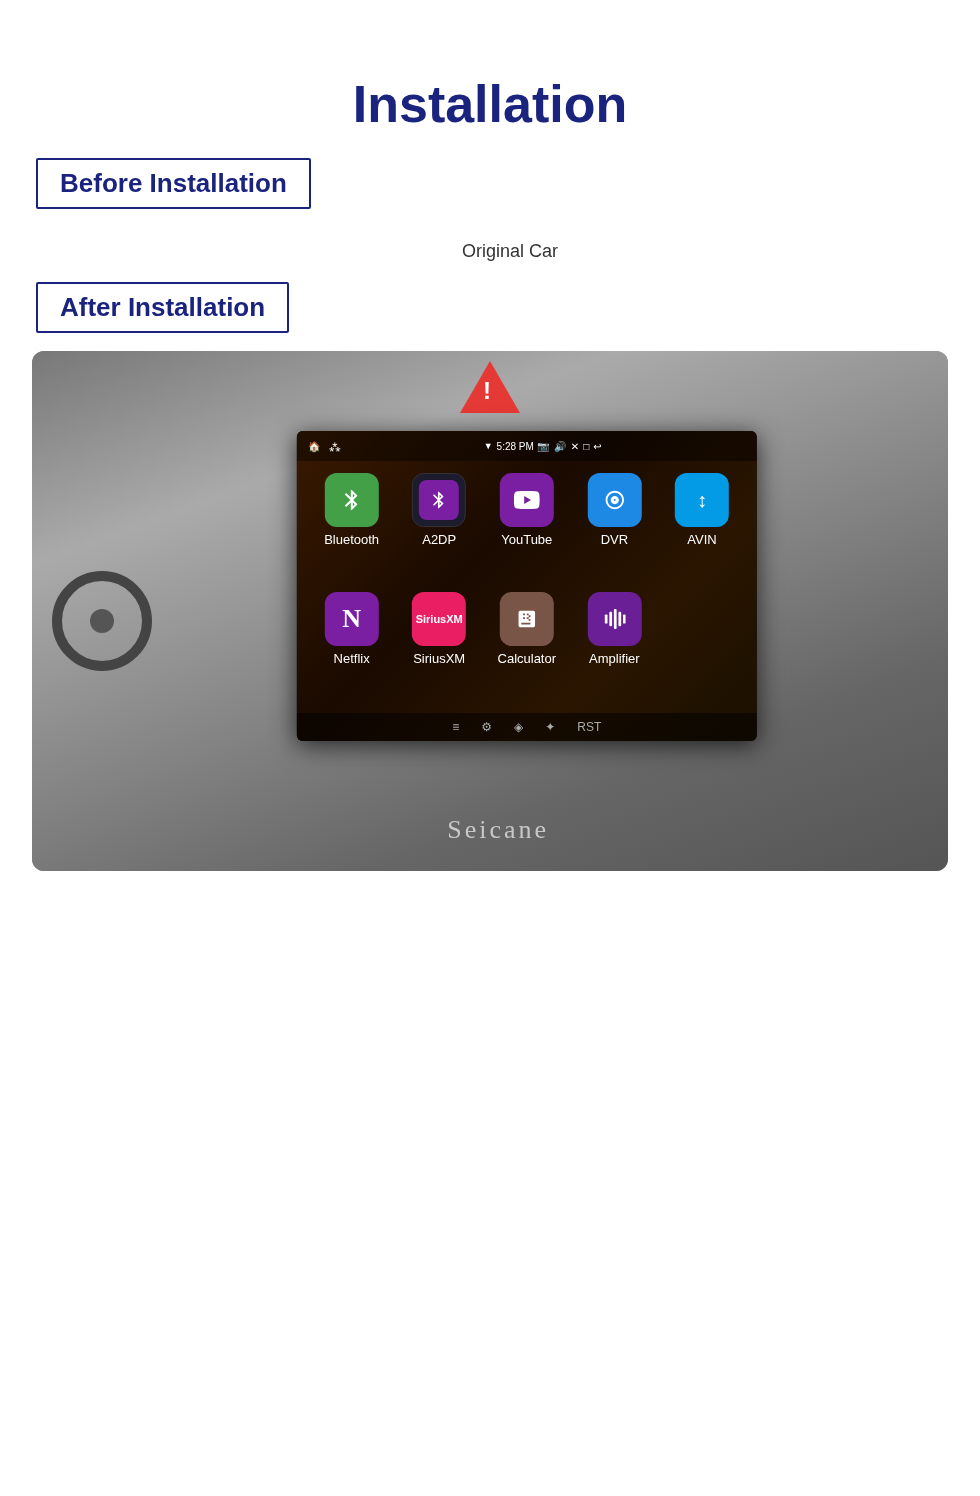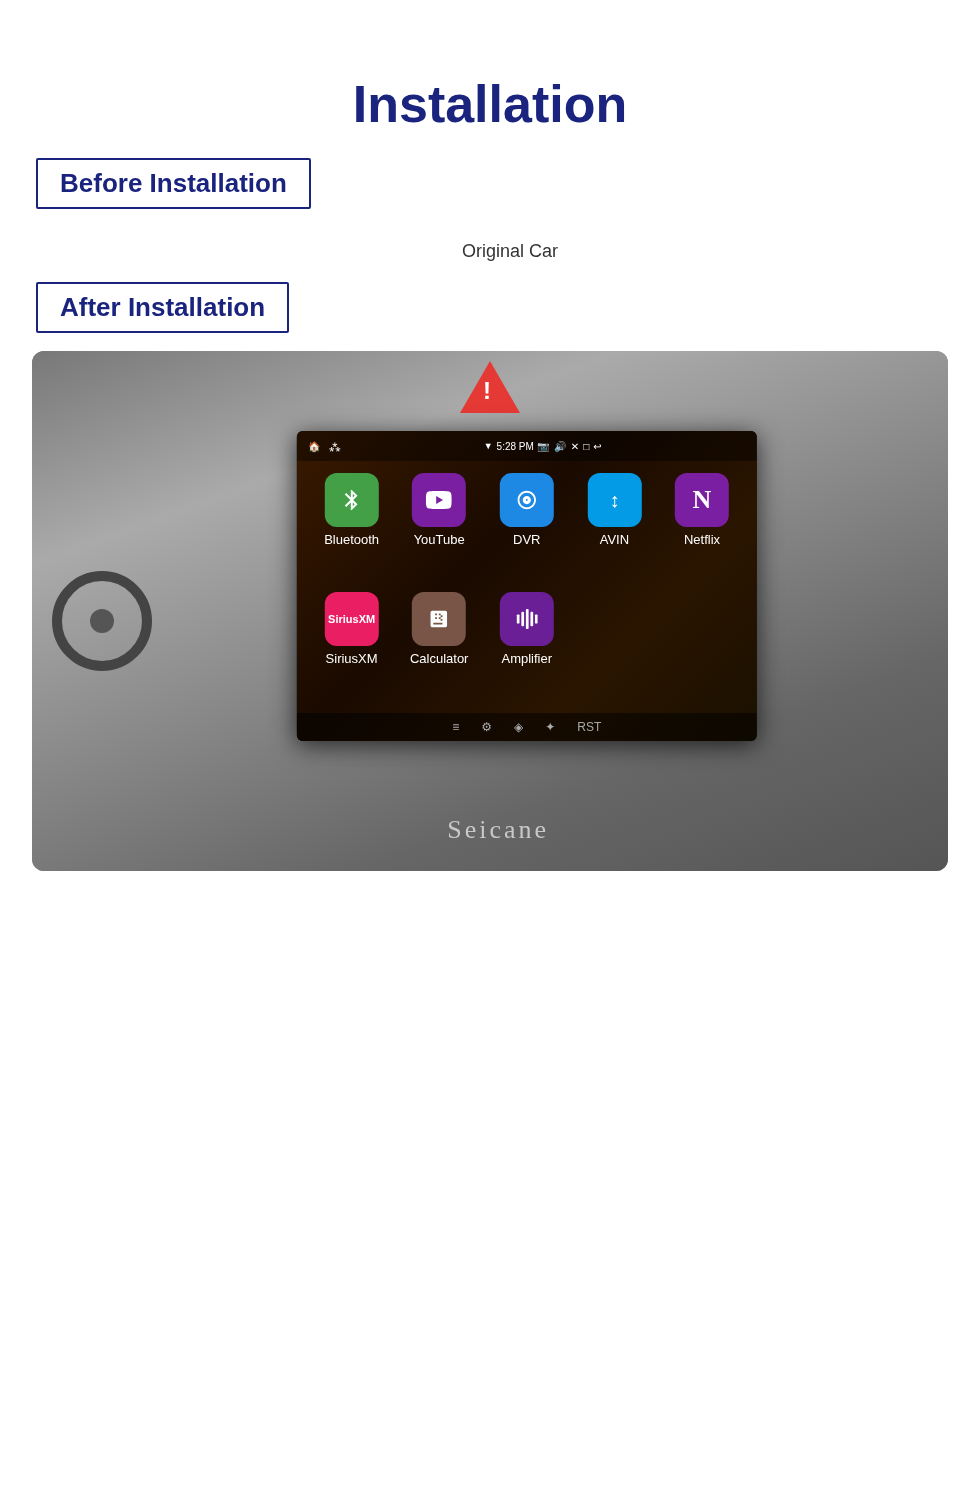--- a/index.html
+++ b/index.html
@@ -372,20 +372,30 @@
 
             <div class="app-item">
               <div class="app-icon app-bluetooth">
                 <svg width="24" height="24" viewBox="0 0 24 24" fill="white">
                     <path d="M17.71 7.71L12 2h-1v7.59L6.41 5 5 6.41 10.59 12 5 17.59 6.41 19 11 14.41V22h1l5.71-5.71-4.3-4.29 4.3-4.29zM13 5.83l1.88 1.88L13 9.59V5.83zm1.88 10.46L13 18.17v-3.76l1.88 1.88z"></path>
                   </svg>
               </div>
               <span class="app-label">Bluetooth</span>
             </div>
 
+            <div class="app-item">
+              <div class="a2dp-icon-wrap">
+                <div class="a2dp-inner-icon">
+                  <svg width="20" height="20" viewBox="0 0 24 24" fill="white">
+                      <path d="M17.71 7.71L12 2h-1v7.59L6.41 5 5 6.41 10.59 12 5 17.59 6.41 19 11 14.41V22h1l5.71-5.71-4.3-4.29 4.3-4.29zM13 5.83l1.88 1.88L13 9.59V5.83zm1.88 10.46L13 18.17v-3.76l1.88 1.88z"></path>
+                    </svg>
+                </div>
+              </div>
+              <span class="app-label">A2DP</span>
+            </div>
 
             <div class="app-item">
               <div class="app-icon app-youtube">
                 <svg width="26" height="18" viewBox="0 0 26 18" fill="white">
                     <path d="M25.4 2.8C25.1 1.7 24.2 0.8 23.1 0.5 21.1 0 13 0 13 0S4.9 0 2.9 0.5C1.8 0.8 0.9 1.7 0.6 2.8 0 4.8 0 9 0 9s0 4.2 0.6 6.2c0.3 1.1 1.2 2 2.3 2.3C4.9 18 13 18 13 18s8.1 0 10.1-0.5c1.1-0.3 2-1.2 2.3-2.3C26 13.2 26 9 26 9s0-4.2-0.6-6.2zM10.4 12.9V5.1L17.2 9l-6.8 3.9z"></path>
                   </svg>
               </div>
               <span class="app-label">YouTube</span>
             </div>
 

